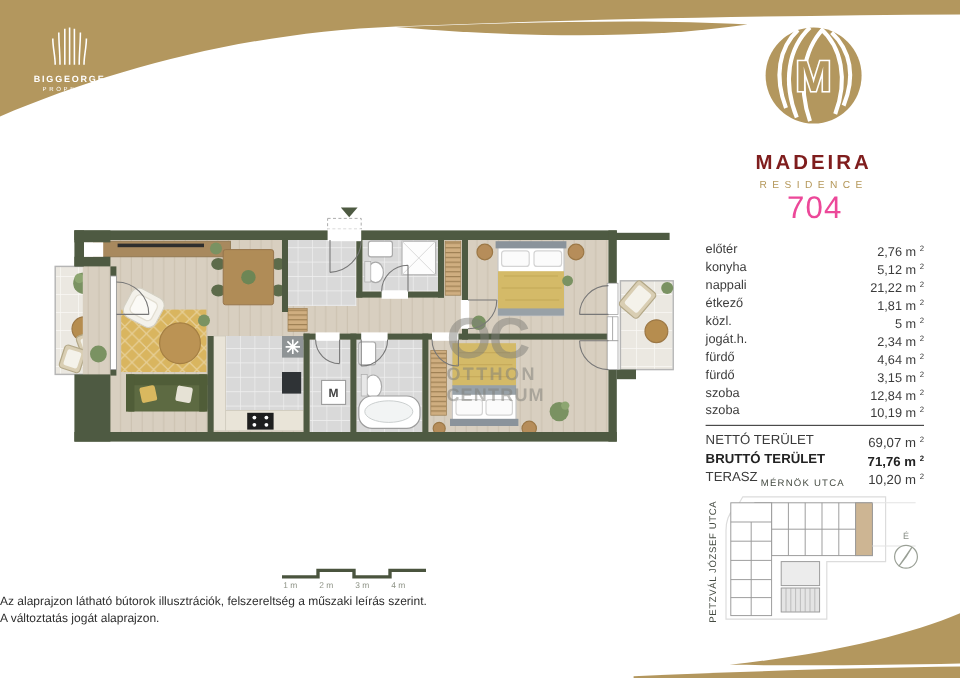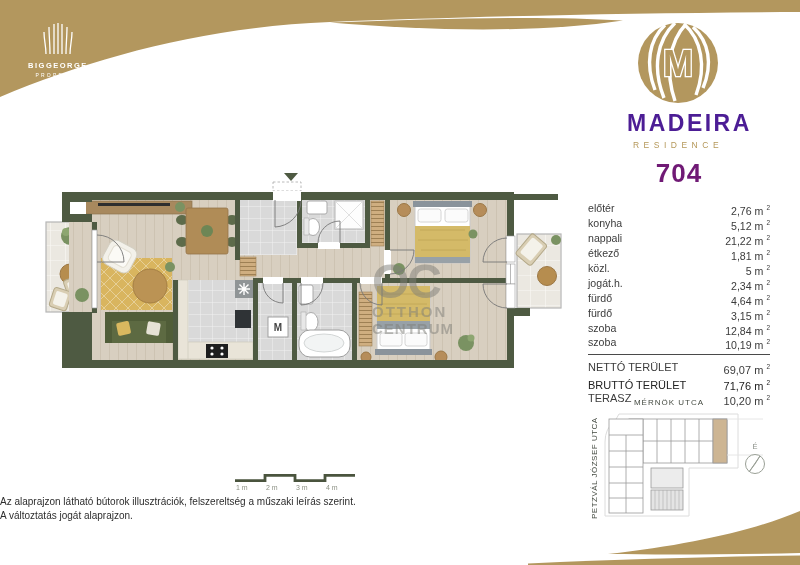--- a/index.html
+++ b/index.html
@@ -12,33 +12,33 @@
   .deco-top{position:absolute;left:0;top:0;}
   .deco-bottom{position:absolute;left:0;top:505px;}
 
   
   .bg-logo{position:absolute;left:20px;top:20px;width:76px;text-align:center;color:#fff;z-index:3;}
   .bg-logo .bg-name{font-size:7.5px;font-weight:bold;letter-spacing:1.5px;margin-top:3px;}
   .bg-logo .bg-sub{font-size:5px;letter-spacing:2.2px;margin-top:2px;}
 
   
   .md-logo{position:absolute;left:627px;top:22px;width:102px;text-align:center;z-index:3;}
-  .md-name{font-size:23px;font-weight:bold;letter-spacing:2.5px;color:#4c1d95;margin-top:6px;}
+  .md-name{font-size:17px;font-weight:bold;letter-spacing:2.5px;color:#7f1d1d;margin-top:22px;}
   .md-sub{font-size:8.5px;letter-spacing:4.5px;color:#b5985a;margin-top:3px;}
 
   
   .info{position:absolute;left:588px;top:158px;width:182px;}
-  .unit-no{font-size:26px;font-weight:700;color:#701a75;text-align:center;
+  .unit-no{font-size:26px;font-weight:400;color:#ec4899;text-align:center;
            letter-spacing:1px;margin:0 0 13px 0;}
   .row{display:flex;justify-content:space-between;font-size:10.6px;line-height:12.4px;color:#3b3b3b;}
   .row .val{text-align:right;}
   .row sup{font-size:6.5px;}
   .totals{border-top:1px solid #4a4a4a;margin-top:3px;padding-top:6px;}
   .totals .row{font-size:11px;line-height:12.8px;}
-  .row.bold{font-weight:normal;color:#222;align-items:flex-end;}
+  .row.bold{font-weight:bold;color:#222;}
 
   
   .plan{position:absolute;left:20px;top:170px;}
 
   
   .scalebar{position:absolute;left:226px;top:466px;}
 
   
   .keyplan{position:absolute;left:585px;top:392px;}
 

